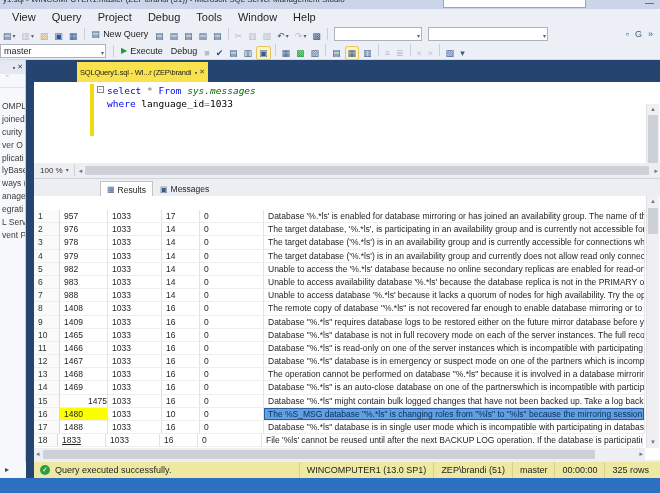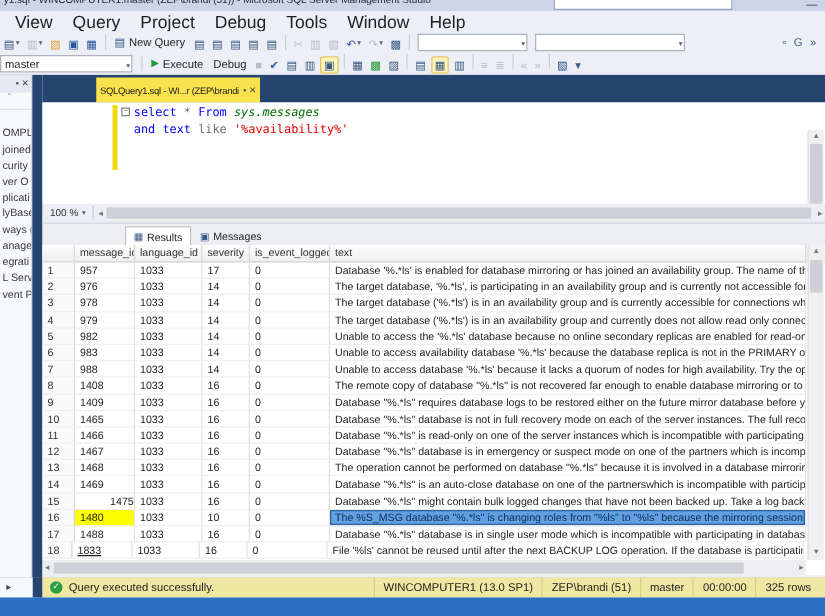--- a/index.html
+++ b/index.html
@@ -8,21 +8,21 @@
   #screen { position:relative; width:660px; height:493px; overflow:hidden; background:#eceff5; }
 
   
   .titlebar { position:absolute; left:0; top:0; width:660px; height:9px; background:#ccd5e8; overflow:hidden; }
   .titlebar .title { position:absolute; left:3px; top:-5px; font-size:8px; white-space:nowrap; color:#1b2430; }
   .quicklaunch { position:absolute; left:443px; top:-3px; width:143px; height:11px; background:#ffffff; border:1px solid #9aa4bd; }
   .minbtn { position:absolute; right:6px; top:-2px; font-size:9px; color:#333; }
 
   
   .menubar { position:absolute; left:0; top:9px; width:660px; height:16px; background:#eceff5; display:flex; align-items:center; padding-left:4px; }
-  .menu-item { font-size:14px; padding:0 8px; color:#1e1e1e; }
+  .menu-item { font-size:11px; padding:0 8px; color:#1e1e1e; }
 
   
   .tb { position:absolute; left:0; width:660px; background:#eceff5; display:flex; align-items:center; }
   .tb1 { top:25px; height:17px; }
   .tb2 { top:42px; height:18px; border-bottom:1px solid #d5dae3; }
   .tbi { display:inline-flex; align-items:center; height:14px; padding:0 2px; margin:0 1px; color:#3c5a85; font-size:9px; line-height:14px; border-radius:2px; }
   .tbi .glyph { display:inline-block; }
   .tbi .caret { font-size:6px; color:#5a6374; margin-left:1px; }
   .tbi.dim { color:#b7bcc6; }
   .tbi.hl { background:#fdf3bf; border:1px solid #e5c365; }
@@ -273,21 +273,21 @@
           <span class="ticon">▪</span>
           <span class="ticon">✕</span>
         </div>
       </div>
 
       <div class="editor">
         <div class="change-bar"></div>
         <div class="outline-box">−</div>
         <div class="code" id="code">
             <div class="code-line"><span class="tok-kw">select</span><span class="tok-pl"> </span><span class="tok-op">*</span><span class="tok-pl"> </span><span class="tok-kw">From</span><span class="tok-pl"> </span><span class="tok-sys">sys.messages</span></div>
-            <div class="code-line"><span class="tok-kw">and</span><span class="tok-pl"> </span><span class="tok-kw">text</span><span class="tok-pl"> </span><span class="tok-op">like</span><span class="tok-pl"> </span><span class="tok-str">'%availability%'</span></div>
+            <div class="code-line"><span class="tok-kw">where</span><span class="tok-pl"> language_id</span><span class="tok-op">=</span><span class="tok-pl">1033</span></div>
           </div>
         <div class="vscroll ed">
           <span class="arr up">▲</span>
           <span class="thumb" style="top:11px; height:56px;"></span>
           <span class="arr dn">▼</span>
         </div>
       </div>
 
       <div class="edscroll">
         <span class="zoomctl">
@@ -307,28 +307,20 @@
           <span class="ricon">▦</span>
           <span>Results</span>
         </span>
         <span class="rtab idle">
           <span class="ricon">▣</span>
           <span>Messages</span>
         </span>
       </div>
 
       <div class="grid">
-        <div class="grid-head" id="grid-head">
-            <div class="ghc" style="width: 26px;"></div>
-            <div class="ghc" style="width: 48px;">message_id</div>
-            <div class="ghc" style="width: 54px;">language_id</div>
-            <div class="ghc" style="width: 38px;">severity</div>
-            <div class="ghc" style="width: 64px;">is_event_logged</div>
-            <div class="ghc" style="width: 381px;">text</div>
-          </div>
         <div class="grid-body" id="grid-body">
             <div class="grid-row">
               <div class="gcell c0" style="width: 26px;">1</div>
               <div class="gcell c1" style="width: 48px;">957</div>
               <div class="gcell c2" style="width: 54px;">1033</div>
               <div class="gcell c3" style="width: 38px;">17</div>
               <div class="gcell c4" style="width: 64px;">0</div>
               <div class="gcell c5" style="width: 381px;">Database '%.*ls' is enabled for database mirroring or has joined an availability group. The name of the database c.</div>
             </div>
             <div class="grid-row">

